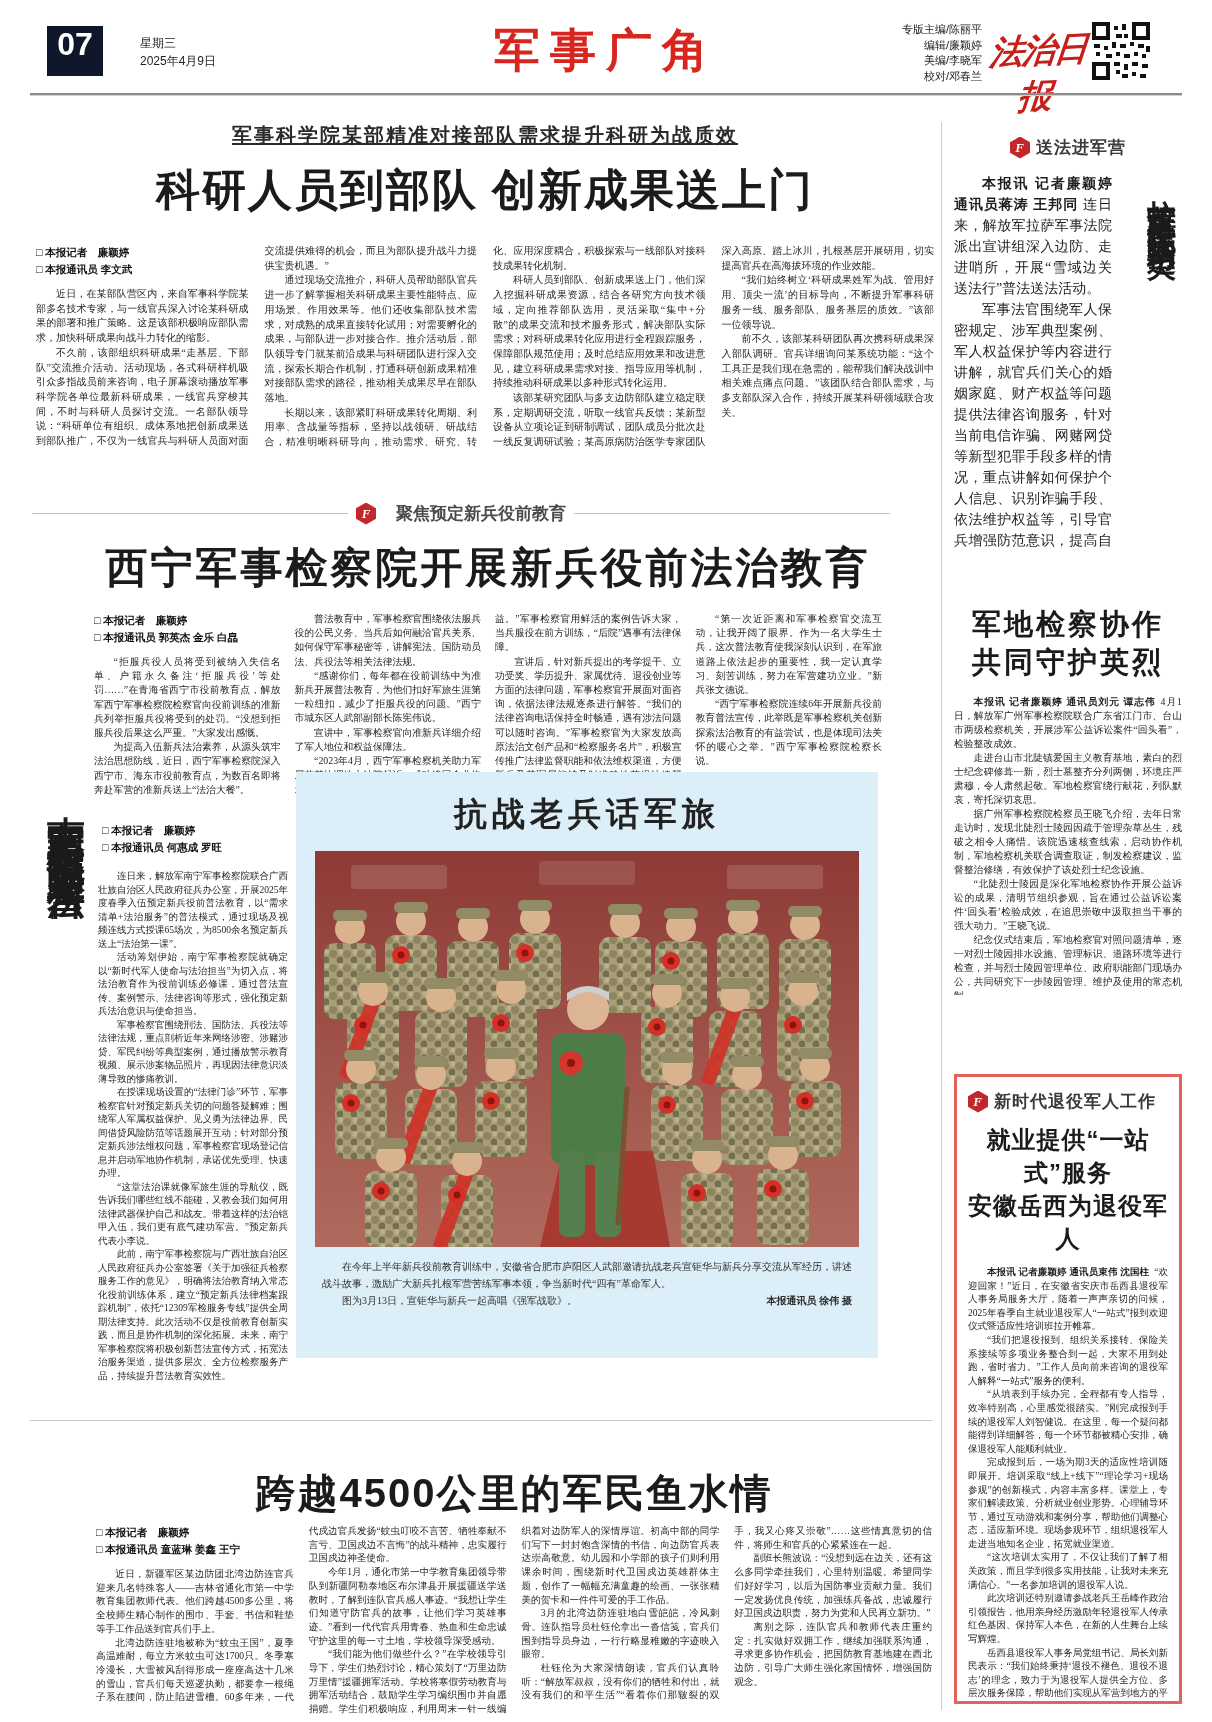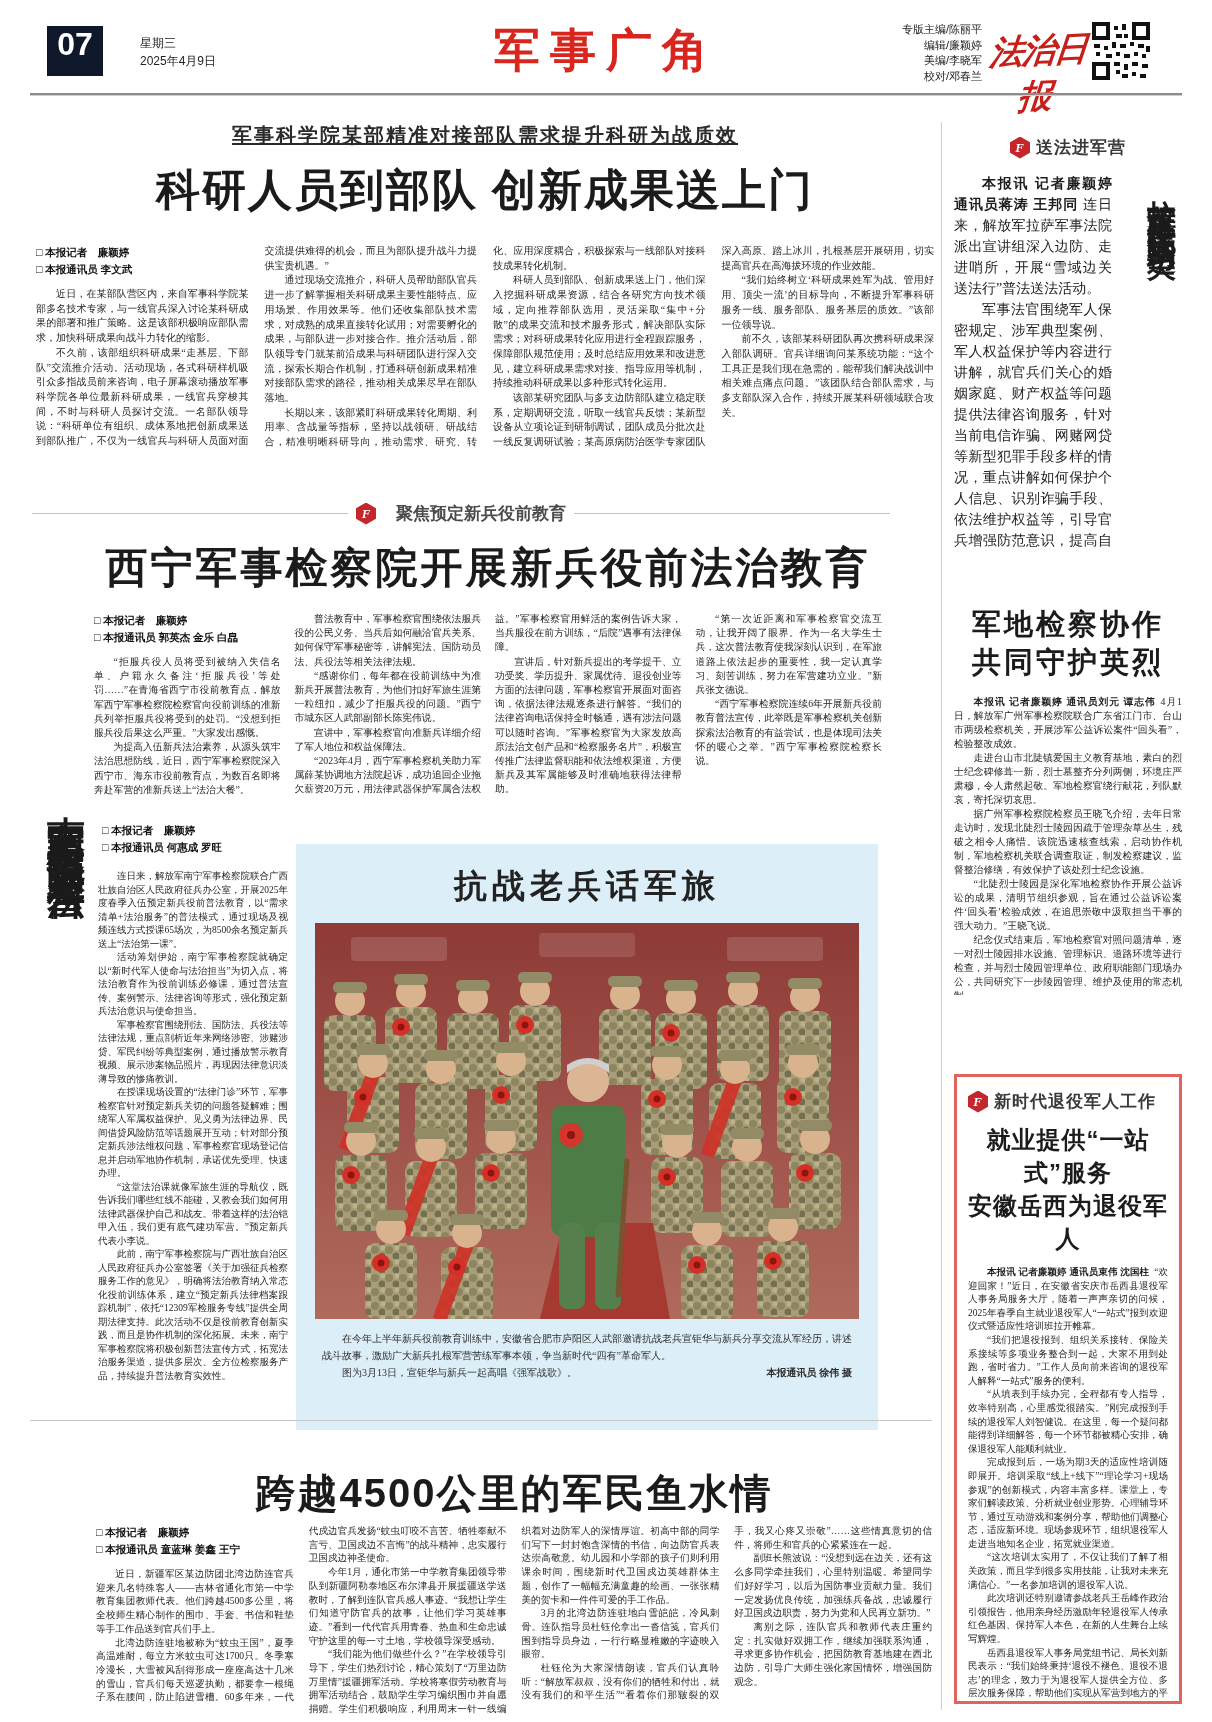--- a/index.html
+++ b/index.html
@@ -83,21 +83,21 @@
     height:190px; overflow:hidden; font-size:9.8px; line-height:14.2px; }
 
   
   #nanning-vh { position:absolute; left:40px; top:786px; height:616px; writing-mode:vertical-rl;
     font:700 38px "Liberation Sans","DejaVu Sans",sans-serif; color:#1b1b1b; letter-spacing:5px; }
   #nanning-byline { position:absolute; left:102px; top:822px; }
   #nanning-body { position:absolute; left:98px; top:870px; width:190px; height:532px;
     overflow:hidden; font-size:9.5px; line-height:13.5px; }
 
   
-  #photo-box { position:absolute; left:296px; top:844px; width:582px; height:586px;
+  #photo-box { position:absolute; left:296px; top:772px; width:582px; height:586px;
     background:#dceef8; }
   #photo-title { text-align:center; margin-top:20px;
     font:700 33px "Liberation Sans","DejaVu Sans",sans-serif; color:#222; letter-spacing:5px; }
   #photo-scene-wrap { width:544px; height:396px; margin:14px auto 0; background:#9c4a42; }
   #photo-caption { position:relative; margin:11px 26px 0; font-size:10px; line-height:17px; color:#2e2e2e; }
   #photo-credit { position:absolute; right:0; bottom:0; font-weight:700;
     font-family:"Liberation Sans","DejaVu Sans",sans-serif; }
 
   
   #mid-rule { position:absolute; left:30px; top:1420px; width:902px; height:1px; background:#c9c9c9; }

